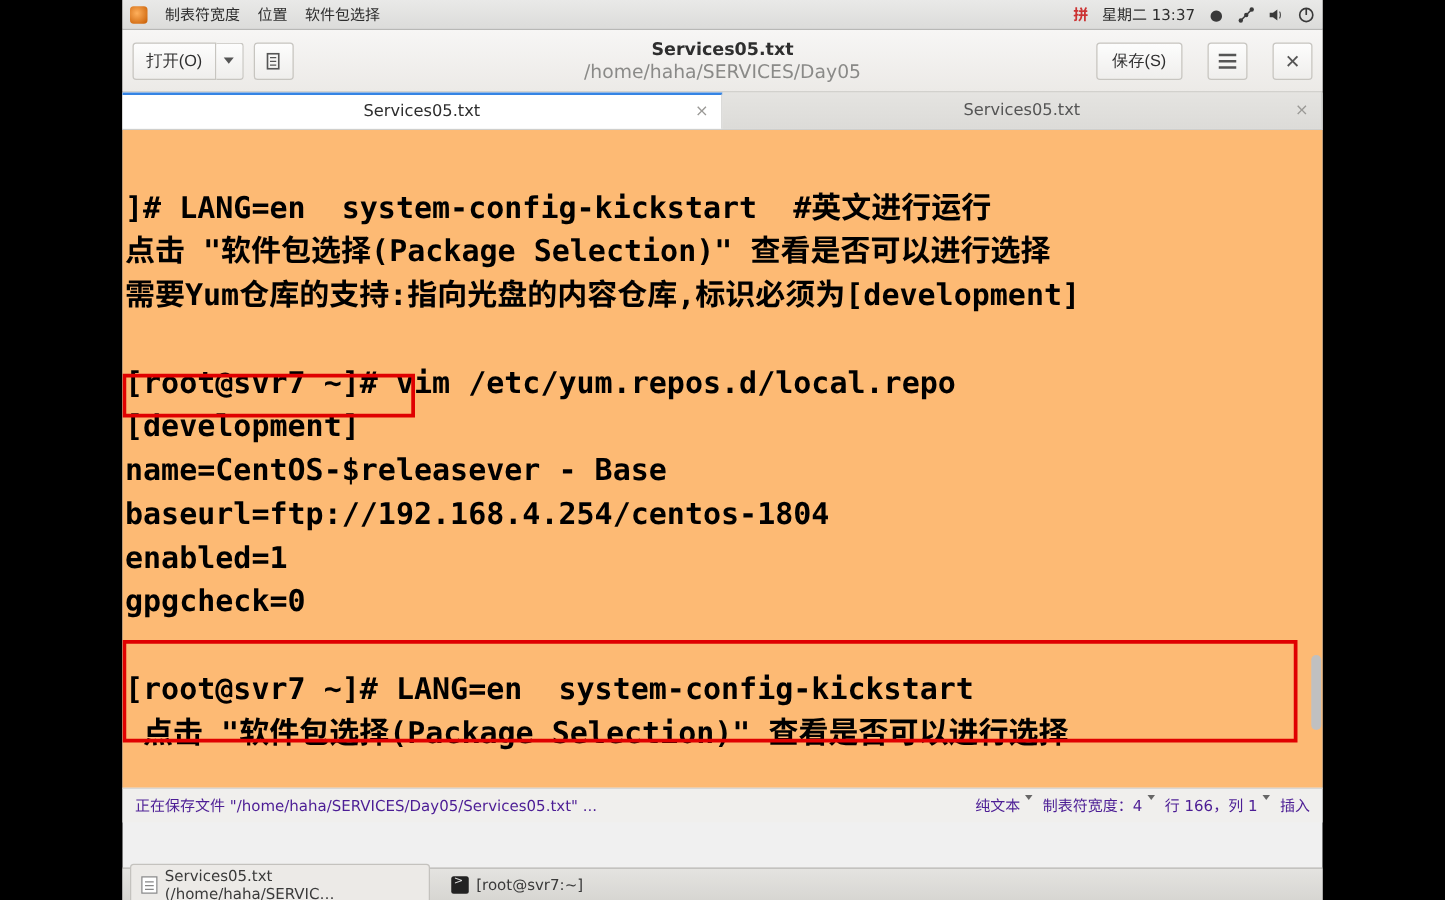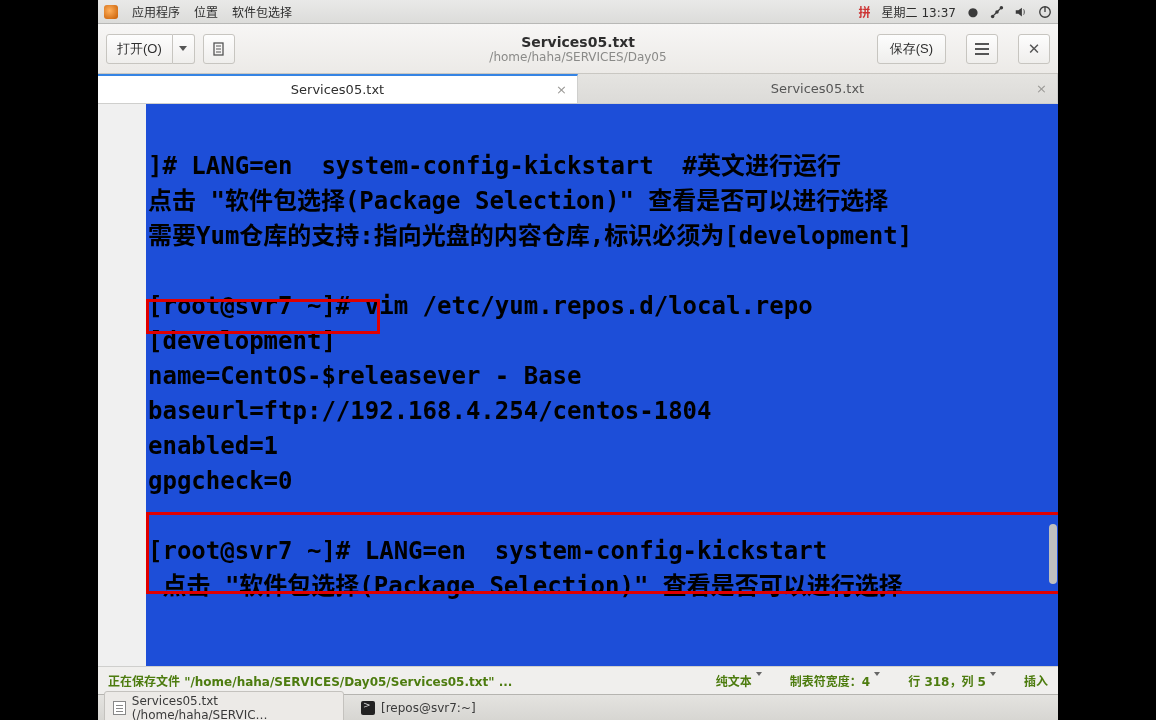--- a/index.html
+++ b/index.html
@@ -72,21 +72,21 @@
 .btn-group { display: flex; }
 .btn-open { padding: 0 10px; border-top-right-radius: 0; border-bottom-right-radius: 0; }
 .btn-open-caret { width: 22px; border-left: none; border-top-left-radius: 0; border-bottom-left-radius: 0; }
 .btn-up { width: 32px; margin-left: 8px; }
 .caret-down { width:0;height:0;border-left:4px solid transparent;border-right:4px solid transparent;border-top:5px solid #555; }
 .title-center {
   position: absolute; left: 0; right: 0;
   display: flex; flex-direction: column; align-items: center; pointer-events: none;
 }
 .title-main { font-size: 14px; font-weight: 600; color: #2e2e2e; }
-.title-sub { font-size: 12px; color: #8a8a88; }
+.title-sub { font-size: 15px; color: #8a8a88; }
 .right-buttons { margin-left: auto; display: flex; align-items: center; gap: 20px; }
 .btn-save { padding: 0 12px; }
 .btn-menu { width: 32px; }
 .btn-close { width: 32px; }
 .hamburger { display:flex; flex-direction:column; gap:3px; }
 .hamburger span { display:block; width:14px; height:2px; background:#555; }
 .x-mark { font-size: 15px; color: #555; }
 
 
 .tabbar {
@@ -112,24 +112,23 @@
   border-top: 2px solid #3584e4;
 }
 .tab.inactive { background: linear-gradient(#e5e4e1,#dcdbd8); }
 .tab-close {
   position: absolute; right: 10px; color: #9a9996; font-size: 13px;
 }
 
 
 .editor {
   flex: 1;
-  background: #1d4ed8;
+  background: #fdba74;
   position: relative;
   overflow: hidden;
-  margin-left: 48px;
 }
 .editor-content {
   position: absolute;
   left: 2px; top: 10px; right: 8px;
   font-family: "DejaVu Sans Mono", "Noto Sans Mono CJK SC", monospace;
   font-size: 24px;
   line-height: 1.46;
   color: #000;
   white-space: pre;
   font-weight: 600;
@@ -152,40 +151,40 @@
 }
 
 
 .statusbar {
   height: 28px;
   background: #f0efed;
   border-top: 1px solid #cfcfcd;
   display: flex;
   align-items: center;
   font-size: 12px;
-  color: #4d7c0f;
+  color: #4c1d95;
   padding: 0 10px;
-  gap: 28px;
-  font-weight: bold;
+  gap: 8px;
 }
 .statusbar .spacer { flex: 1; }
 .statusbar .dd { display:inline-flex; align-items:flex-start; gap:4px; cursor:pointer; }
 .statusbar .caret { width:0;height:0;border-left:3px solid transparent;border-right:3px solid transparent;border-top:4px solid #666; }
 
 
 .bottombar {
   height: 26px;
   background: linear-gradient(#e4e3e0,#d7d6d2);
   border-top: 1px solid #b5b4b0;
   display: flex;
   align-items: center;
   font-size: 12px;
   color: #3a3a3a;
   padding: 0 6px;
   gap: 8px;
+  margin-top: 36px;
 }
 .task-item {
   display: flex; align-items: center; gap: 6px;
   padding: 2px 8px;
   border: 1px solid transparent;
   border-radius: 3px;
   cursor: pointer;
   max-width: 240px;
 }
 .task-item.active {
@@ -198,21 +197,21 @@
 .task-icon-term::after { content:">"; color:#ddd; font-size:9px; position:absolute; left:2px; top:-1px; }
 </style>
 </head>
 <body>
 
 <div class="desktop">
 
   <div class="top-menubar">
     <div class="left-items">
       <span class="app-indicator"></span>
-      <span>应用程序</span>
+      <span>制表符宽度</span>
       <span>位置</span>
       <span>软件包选择</span>
     </div>
     <div class="right-items">
       <span class="tray-icon" style="color:#c33;font-weight:bold;font-size:12px">拼</span>
       <span>星期二 13:37</span>
       <span class="tray-icon dot-icon">●</span>
       <span class="tray-icon net-icon">
         <svg viewBox="0 0 16 16">
             <circle cx="3" cy="13" r="2"></circle>
@@ -305,30 +304,30 @@
     <span class="spacer"></span>
     <span class="dd">
         <span>纯文本</span>
         <span class="caret"></span>
       </span>
     <span class="dd">
         <span>制表符宽度：4</span>
         <span class="caret"></span>
       </span>
     <span class="dd">
-        <span>行 318，列 5</span>
+        <span>行 166，列 1</span>
         <span class="caret"></span>
       </span>
     <span>插入</span>
   </div>
 
   <div class="bottombar">
     <div class="task-item active">
       <span class="task-icon-doc"></span>
       <span>Services05.txt (/home/haha/SERVIC…</span>
     </div>
     <div class="task-item">
       <span class="task-icon-term"></span>
-      <span>[repos@svr7:~]</span>
+      <span>[root@svr7:~]</span>
     </div>
   </div>
 
 </div>
 
 </body></html>

